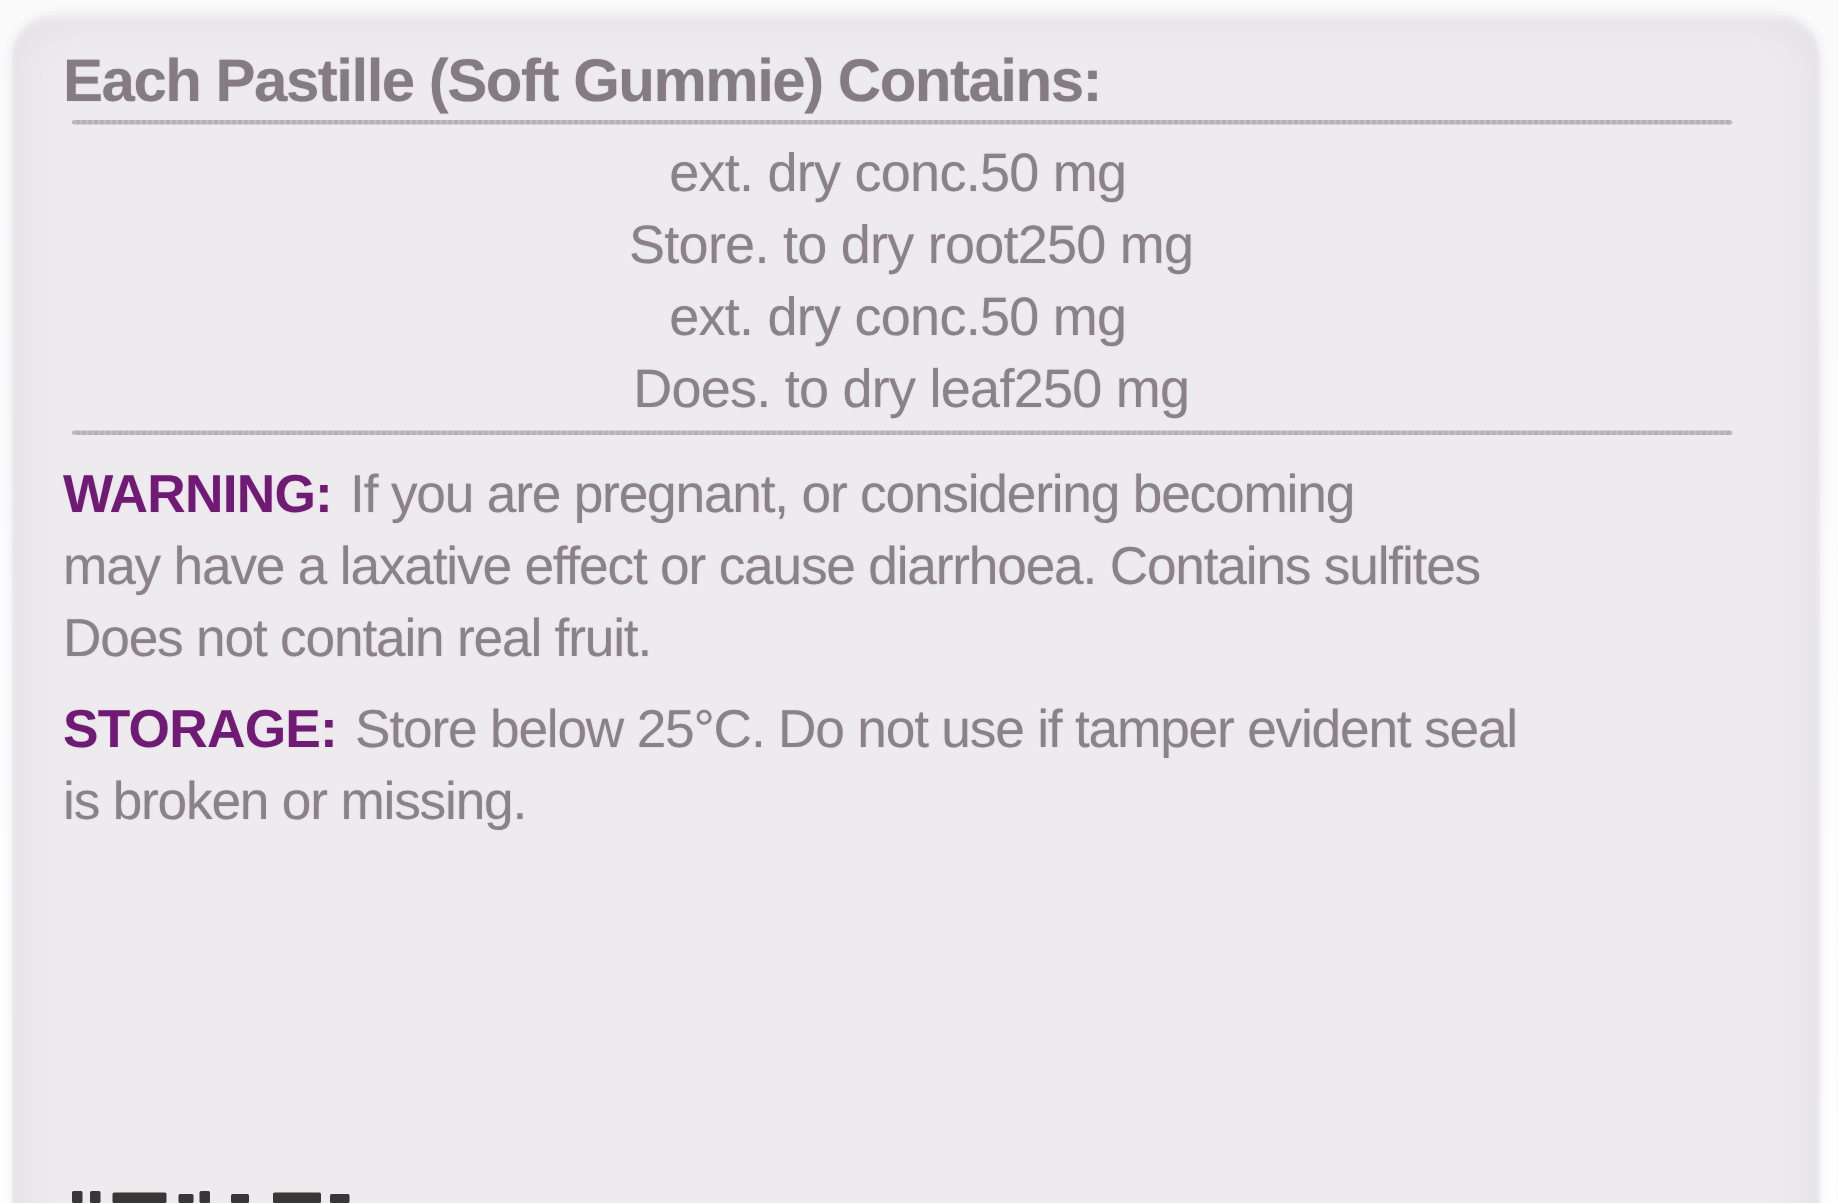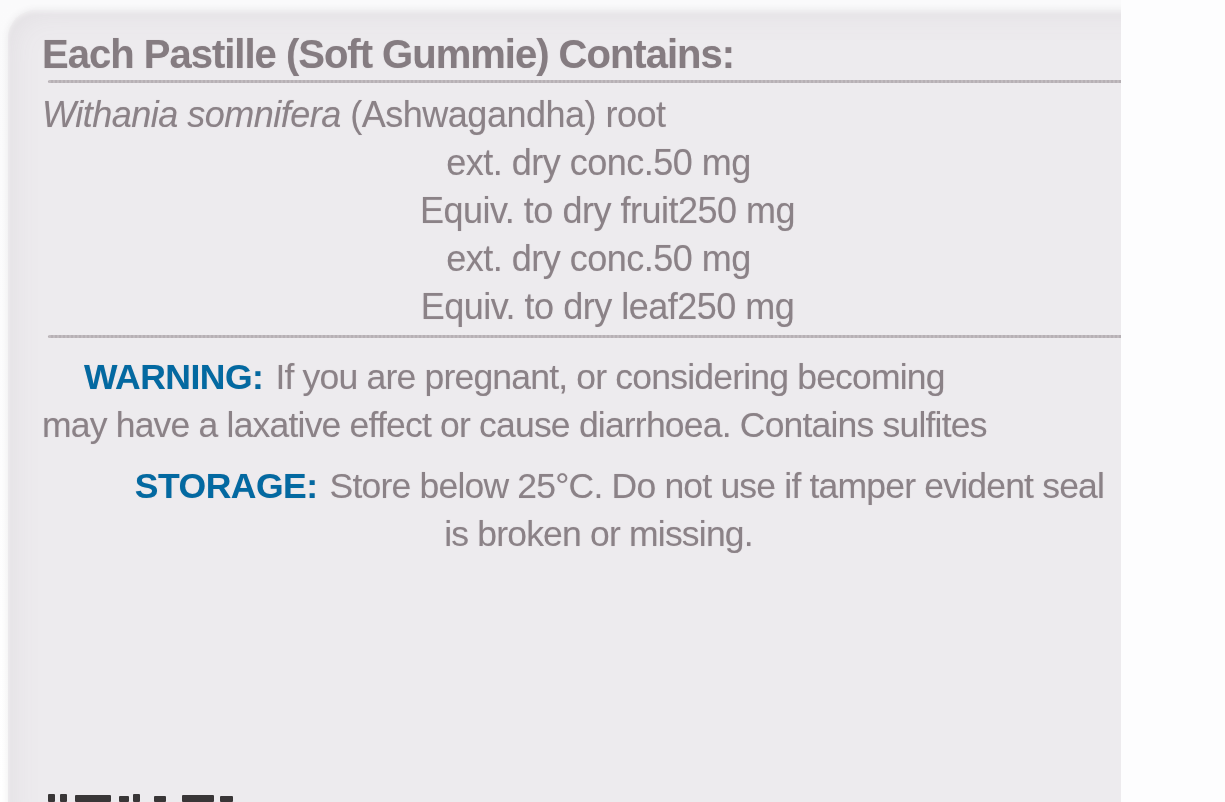--- a/index.html
+++ b/index.html
@@ -4,21 +4,21 @@
 <style>
   html, body { margin: 0; padding: 0; }
   body {
     width: 1225px; height: 802px;
     background: #fdfdfe;
     font-family: "Liberation Sans", sans-serif;
     overflow: hidden;
   }
   .stage {
     position: relative;
-    width: 1121px; height: 802px;
+    width: 1225px; height: 802px;
     background: linear-gradient(180deg, #fafafb 0%, #ffffff 100%);
     overflow: hidden;
   }
   .label-card {
     position: absolute;
     left: 8px; top: 10px;
     width: 1205px; height: 830px;
     background: #edebee;
     border-radius: 28px 28px 0 0;
     box-shadow: inset 0 0 34px rgba(120,110,120,0.10),
@@ -57,27 +57,26 @@
   .row.indent { padding-left: 18px; }
   .val { text-align: right; }
 
   .para {
     font-size: 35.5px;
     line-height: 48px;
     letter-spacing: -0.8px;
   }
   .para .line { white-space: nowrap; }
   .warning-block { margin-top: 15px; }
-  .storage-block { margin-top: 13px; text-align: center; }
+  .storage-block { margin-top: 13px; }
   strong.inline-label {
     font-weight: bold;
-    color: #0369a1;
+    color: #701a75;
     margin-right: 12px;
     letter-spacing: -0.5px;
-    margin-left: 42px;
   }
 
   
   .cutoff-strip {
     position: absolute;
     left: 48px; bottom: 0;
     height: 9px;
     display: flex;
     align-items: flex-end;
   }
@@ -101,51 +100,51 @@
 <div class="stage">
   <div class="label-card">
     <div class="content">
 
       <h1 class="heading">Each Pastille (Soft Gummie) Contains:</h1>
       <div class="rule top"></div>
 
       <div class="ing-block">
 
         <div>
-          <div class="ing-name"><i>Withania somnifera</i><span> (Ashwagandha) root</span></div>
           <div class="row">
             <span>ext. dry conc.</span>
             <span class="val">50 mg</span>
           </div>
           <div class="row indent">
-            <span>Equiv. to dry fruit</span>
+            <span>Store. to dry root</span>
             <span class="val">250 mg</span>
           </div>
         </div>
 
         <div>
           <div class="row">
             <span>ext. dry conc.</span>
             <span class="val">50 mg</span>
           </div>
           <div class="row indent">
-            <span>Equiv. to dry leaf</span>
+            <span>Does. to dry leaf</span>
             <span class="val">250 mg</span>
           </div>
         </div>
 
       </div>
 
       <div class="rule mid"></div>
 
       <div class="para warning-block">
         <div class="line">
           <strong class="inline-label">WARNING:</strong><span>If you are pregnant, or considering becoming</span>
         </div>
         <div class="line">may have a laxative effect or cause diarrhoea. Contains sulfites</div>
+        <div class="line">Does not contain real fruit.</div>
       </div>
 
       <div class="para storage-block">
         <div class="line">
           <strong class="inline-label">STORAGE:</strong><span>Store below 25°C. Do not use if tamper evident seal</span>
         </div>
         <div class="line">is broken or missing.</div>
       </div>
 
     </div>

